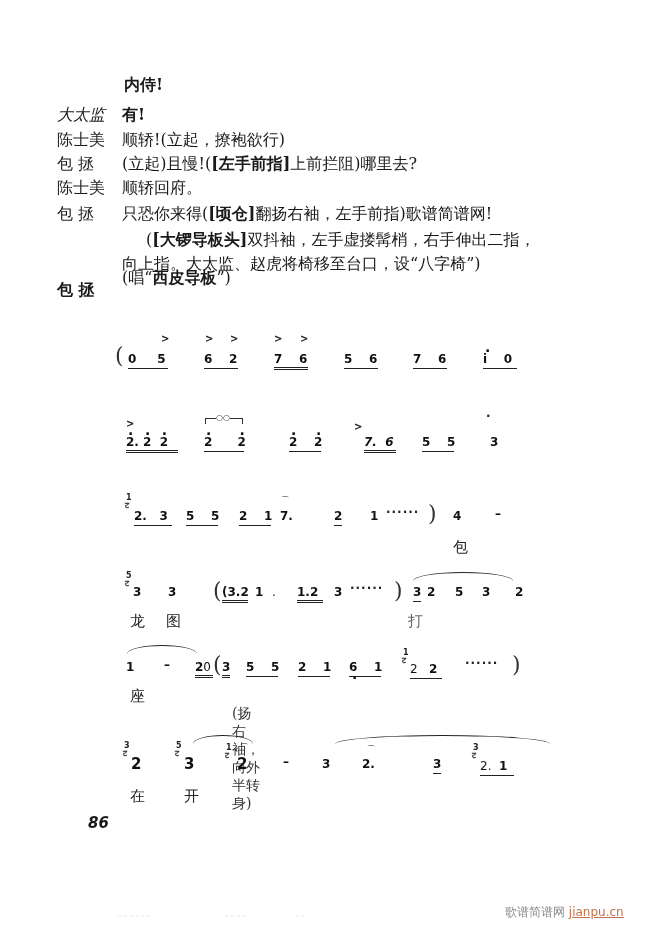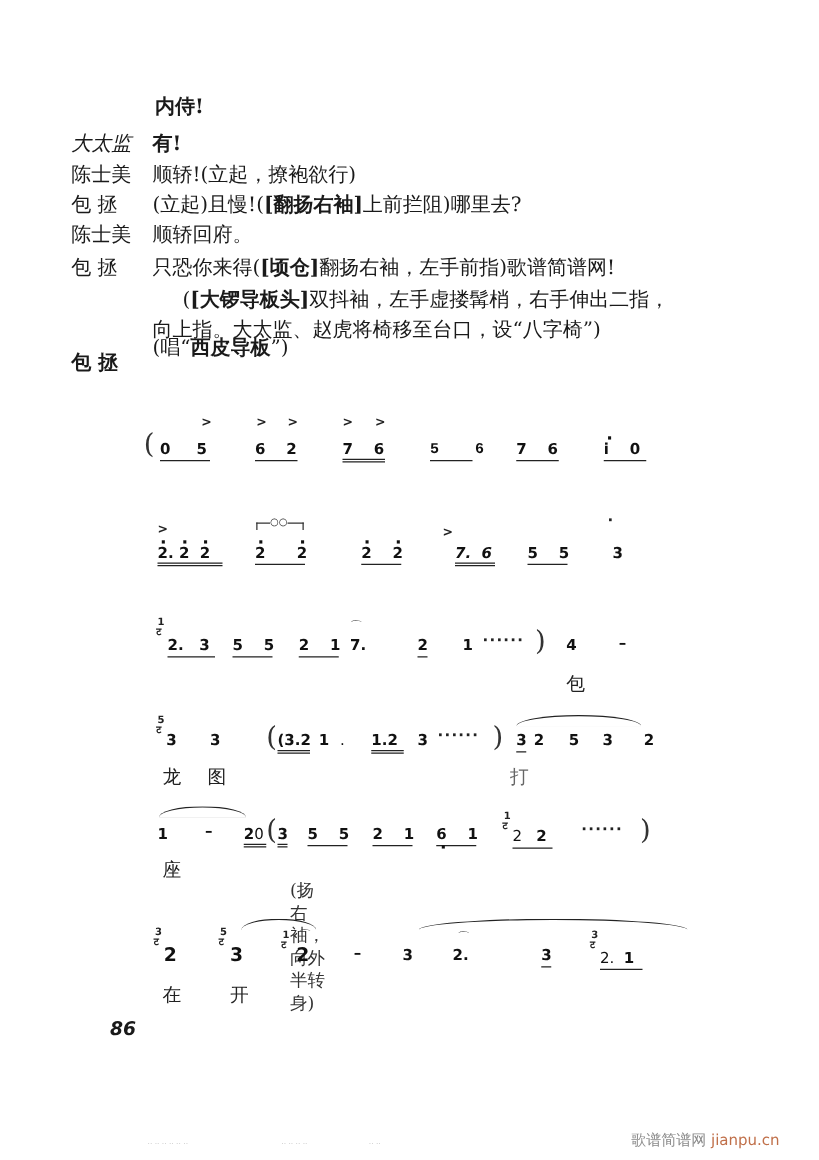--- a/index.html
+++ b/index.html
@@ -24,38 +24,38 @@
   .dotbelow::after { content: "·"; position: absolute; bottom: -12px; left: 3px; font-size: 14px; }
   .accent { position: absolute; font-family: "DejaVu Sans", sans-serif; font-size: 10px; font-weight: bold; color:#222; }
   .grace { position: absolute; font-family: "DejaVu Sans", sans-serif; font-size: 8px; line-height: 8px; font-weight: bold; color: #222; }
   .lyric { position: absolute; font-size: 15px; line-height: 18px; color: #222; }
   .paren { position: absolute; font-size: 22px; line-height: 22px; font-family: "DejaVu Serif", serif; color:#333; }
   .slur { position: absolute; border-top: 1.5px solid #222; border-radius: 50% 50% 0 0 / 100% 100% 0 0; height: 8px; }
   .dots { position: absolute; font-family: "DejaVu Sans", sans-serif; font-size: 12px; letter-spacing: 1px; font-weight: bold; color:#222; }
   .fermata { position: absolute; font-size: 10px; font-family: "DejaVu Sans", sans-serif; }
   .page-num { position: absolute; left: 88px; top: 814px; font-family: "DejaVu Sans", sans-serif; font-style: italic; font-weight: bold; font-size: 15px; }
   .watermark { position: absolute; left: 505px; top: 904px; font-size: 12px; color: #8a8a8a; font-family: "DejaVu Serif", serif; }
-  .watermark .url { color: #c0704a; font-family: "DejaVu Sans", sans-serif; }
+  .watermark .url { color: #c0704a; font-family: "DejaVu Sans", sans-serif; text-decoration: underline; }
   .footer-noise { position: absolute; top: 912px; font-size: 6px; color: #bbb; font-family: "DejaVu Sans", sans-serif; }
 </style>
 </head>
 <body>
 
 <div class="abs dlg">
   <div class="line-text bold" style="top:74px; left:124px;">内侍!</div>
 
   <div class="role" style="top:104px;font-style:italic;">大太监</div>
   <div class="line-text bold" style="top:104px;">有!</div>
 
   <div class="role" style="top:129px;">陈士美</div>
   <div class="line-text" style="top:129px;">顺轿!(立起，撩袍欲行)</div>
 
   <div class="role" style="top:153px;">包  拯</div>
   <div class="line-text" style="top:153px;">
-    <span>(立起)且慢!(</span><span class="bold">[翻扬右袖]</span><span>上前拦阻)哪里去?</span>
+    <span>(立起)且慢!(</span><span class="bold">[左手前指]</span><span>上前拦阻)哪里去?</span>
   </div>
 
   <div class="role" style="top:177px;">陈士美</div>
   <div class="line-text" style="top:177px;">顺轿回府。</div>
 
   <div class="role" style="top:203px;">包  拯</div>
   <div class="line-text" style="top:203px;">
     <span>只恐你来得(</span><span class="bold">[顷仓]</span><span>翻扬右袖，左手前指)歌谱简谱网!</span>
   </div>
 
@@ -77,21 +77,21 @@
   <span class="accent" style="left:230px;top:333px;">&gt;</span>
   <span class="accent" style="left:274px;top:333px;">&gt;</span>
   <span class="accent" style="left:300px;top:333px;">&gt;</span>
 
   <span class="paren" style="left:115px;top:345px;">(</span>
   <span class="num ul" style="left:128px;top:351px;width:40px;">
     0&nbsp;&nbsp;&nbsp;&nbsp;&nbsp;<span>5</span>
   </span>
   <span class="num ul" style="left:204px;top:351px;width:34px;"><span>6</span>&nbsp;&nbsp;&nbsp;&nbsp;<span>2</span></span>
   <span class="num ul2" style="left:274px;top:351px;width:34px;"><span>7</span>&nbsp;&nbsp;&nbsp;&nbsp;<span>6</span></span>
-  <span class="num ul" style="left:344px;top:351px;width:34px;font-family:Liberation Mono, monospace;"><span>5</span>&nbsp;&nbsp;&nbsp;&nbsp;<span>6</span></span>
+  <span class="num ul" style="left:344px;top:351px;width:34px;"><span>5</span>&nbsp;&nbsp;&nbsp;&nbsp;<span>6</span></span>
   <span class="num ul" style="left:413px;top:351px;width:34px;"><span>7</span>&nbsp;&nbsp;&nbsp;&nbsp;<span>6</span></span>
   <span class="num ul" style="left:483px;top:351px;width:34px;"><span class="dotabove">i</span>&nbsp;&nbsp;&nbsp;&nbsp;<span>0</span></span>
 </div>
 
 <div class="abs" style="left:0;top:0;">
   <span class="accent" style="left:126px;top:418px;">&gt;</span>
   <span class="accent" style="left:354px;top:421px;">&gt;</span>
   <span class="abs" style="left:205px;top:418px;width:36px;height:5px;border-top:1px solid #333;border-left:1px solid #333;border-right:1px solid #333;"></span>
   <span class="abs" style="left:216px;top:413px;font-size:8px;font-family:'DejaVu Sans',sans-serif;background:#fff;">○○</span>
   <span class="dots" style="left:486px;top:409px;">·</span>

